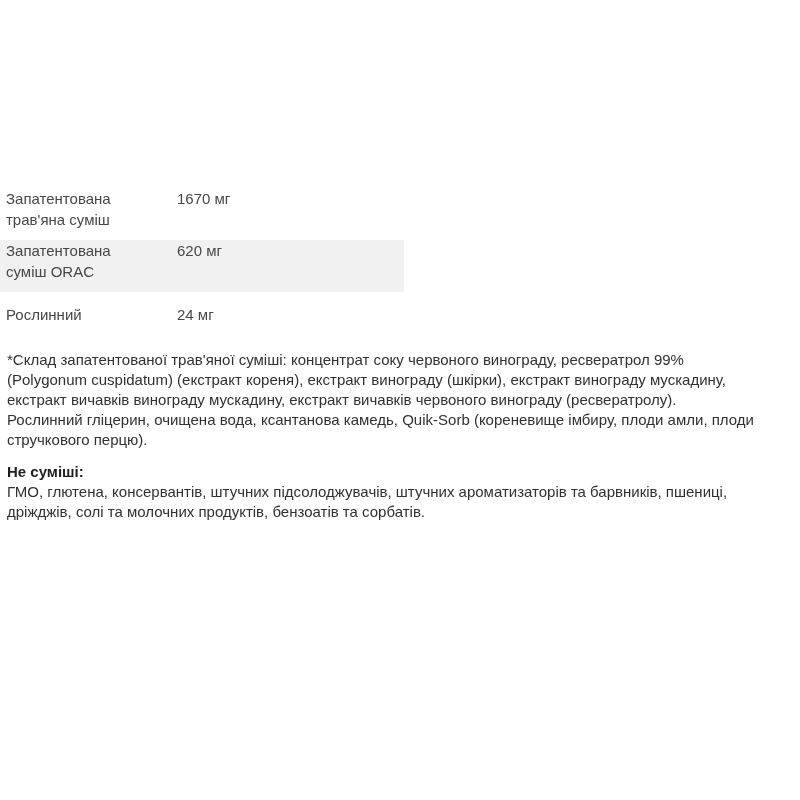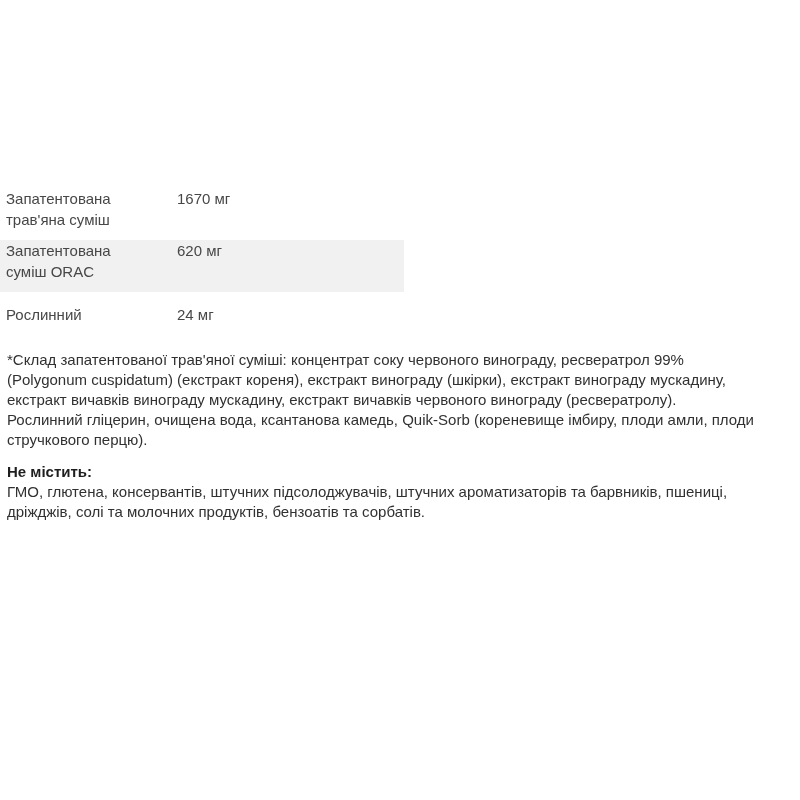--- a/index.html
+++ b/index.html
@@ -78,17 +78,17 @@
     </div>
     <div class="trow">
       <div class="tlabel">Рослинний</div>
       <div class="tvalue">24 мг</div>
     </div>
   </div>
 
   <div class="notes">
     <p class="footnote">*Склад запатентованої трав'яної суміші: концентрат соку червоного винограду, ресвератрол 99% (Polygonum cuspidatum) (екстракт кореня), екстракт винограду (шкірки), екстракт винограду мускадину, екстракт вичавків винограду мускадину, екстракт вичавків червоного винограду (ресвератролу).</p>
     <p class="bodytext">Рослинний гліцерин, очищена вода, ксантанова камедь, Quik-Sorb (кореневище імбиру, плоди амли, плоди стручкового перцю).</p>
-    <p class="subhead subhead2">Не містить:</p>
+    <p class="subhead subhead2">Не суміші:</p>
     <p class="bodytext">ГМО, глютена, консервантів, штучних підсолоджувачів, штучних ароматизаторів та барвників, пшениці, дріжджів, солі та молочних продуктів, бензоатів та сорбатів.</p>
   </div>
 
 </div>
 
 </body></html>

